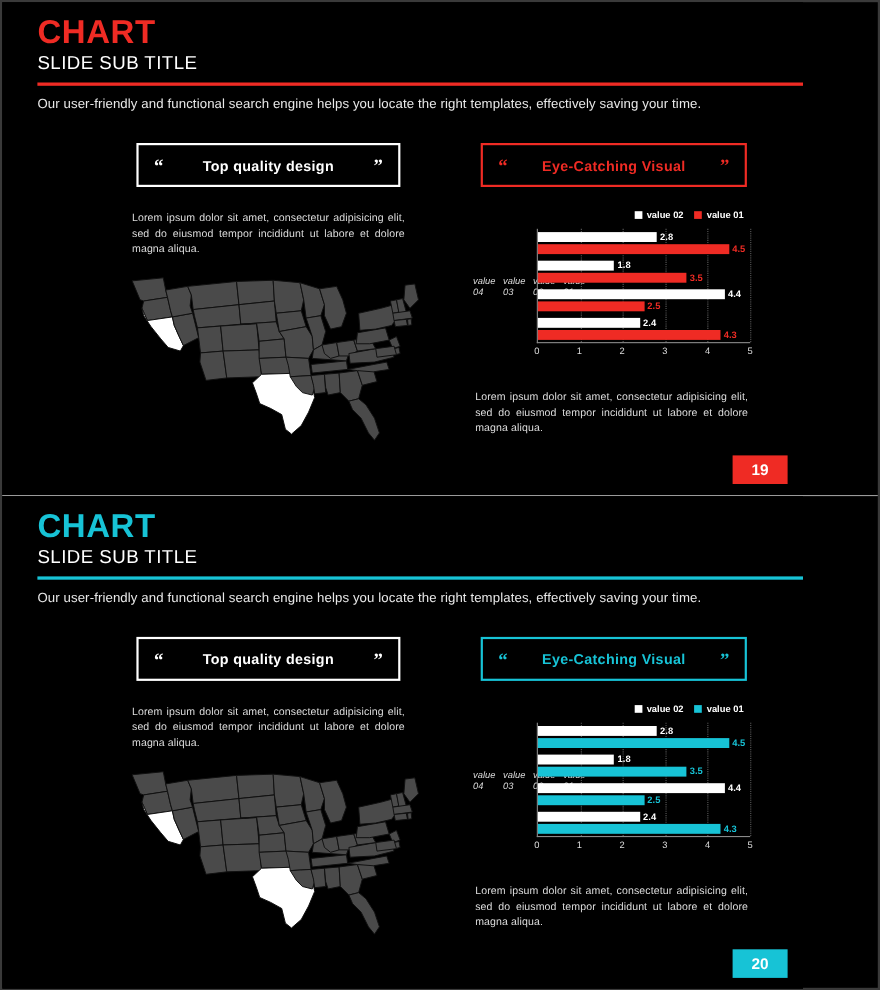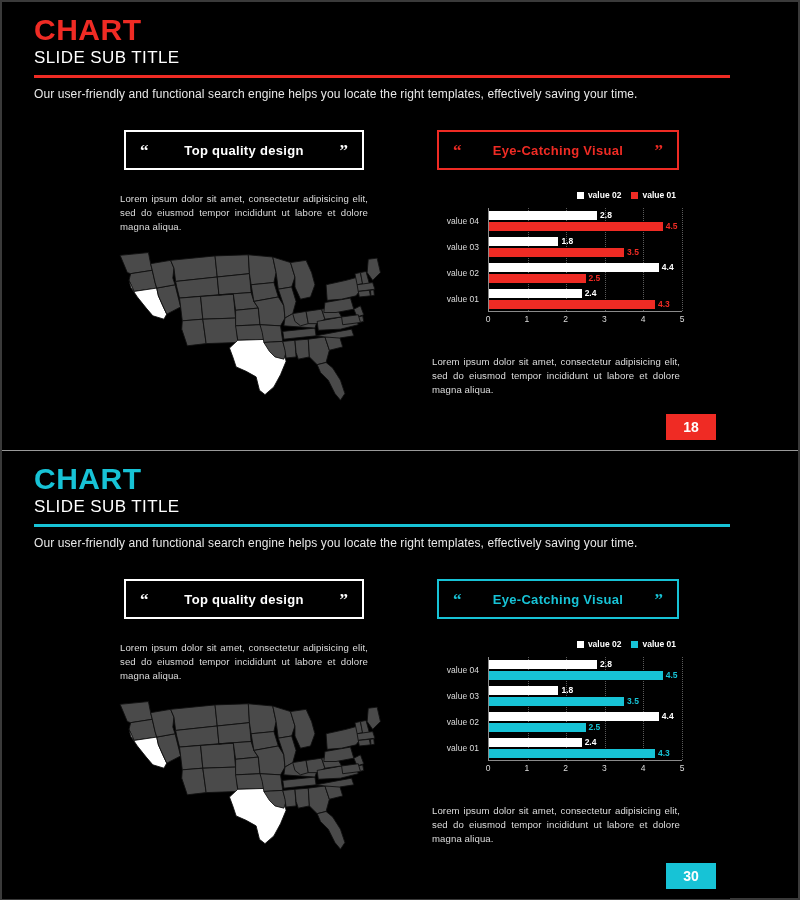--- a/index.html
+++ b/index.html
@@ -46,21 +46,21 @@
   
   .chart { position: absolute; left: 428px; top: 186px; width: 252px; height: 148px; }
   .legend { display: flex; justify-content: flex-end; gap: 10px; align-items: center;
             height: 14px; padding-right: 6px; }
   .legend-item { display: flex; align-items: center; gap: 4px; }
   .legend-swatch { width: 7px; height: 7px; display: inline-block; }
   .legend-text { font-size: 8.5px; font-weight: bold; color: #fff; }
 
   .plotwrap { position: relative; margin-top: 6px; height: 128px; }
   .cat-col { position: absolute; left: 0; top: 0; width: 56px; height: 104px;
-             display: flex; flex-direction: column; }
+             display: flex; flex-direction: row; font-style: italic; }
   .cat-lbl { flex: 1; display: flex; align-items: center; justify-content: flex-end;
              padding-right: 7px; font-size: 8.5px; color: #dcdcdc; }
   .plot { position: absolute; left: 58px; top: 0; right: 0; height: 104px;
           border-left: 1px solid #8a8a8a; border-bottom: 1px solid #8a8a8a; }
   .gridline { position: absolute; top: 0; bottom: 0; width: 1px;
               border-left: 1px dotted #5a5a5a; }
   .grp { position: absolute; left: 0; width: 100%; }
   .bar { position: absolute; height: 9px; }
   .bar-v2 { background: #ffffff; top: 0; }
   .bar-v1 { top: 11px; }
@@ -211,21 +211,21 @@
             <div class="xtick" style="left: 40%;">2</div>
             <div class="xtick" style="left: 60%;">3</div>
             <div class="xtick" style="left: 80%;">4</div>
             <div class="xtick" style="left: 100%;">5</div>
           </div>
         </div>
       </div>
 
     <div class="para para-right">Lorem ipsum dolor sit amet, consectetur adipisicing elit, sed do eiusmod tempor incididunt ut labore et dolore magna aliqua.</div>
 
-    <div class="badge" style="background:#ef2b24">18</div>
+    <div class="badge" style="background:#ef2b24">19</div>
   </section>
 
   <div class="slide-divider"></div>
 
   <section class="slide">
     <div class="hdr">
       <div class="hdr-title" style="color:#17c3d6">CHART</div>
       <div class="hdr-sub">SLIDE SUB TITLE</div>
       <div class="hdr-rule" style="background:#17c3d6"></div>
       <div class="hdr-desc">Our user-friendly and functional search engine helps you locate the right templates, effectively saving your time.</div>
@@ -353,16 +353,16 @@
             <div class="xtick" style="left: 40%;">2</div>
             <div class="xtick" style="left: 60%;">3</div>
             <div class="xtick" style="left: 80%;">4</div>
             <div class="xtick" style="left: 100%;">5</div>
           </div>
         </div>
       </div>
 
     <div class="para para-right">Lorem ipsum dolor sit amet, consectetur adipisicing elit, sed do eiusmod tempor incididunt ut labore et dolore magna aliqua.</div>
 
-    <div class="badge" style="background:#17c3d6">30</div>
+    <div class="badge" style="background:#17c3d6">20</div>
   </section>
 
 </div>
 
 </body></html>

